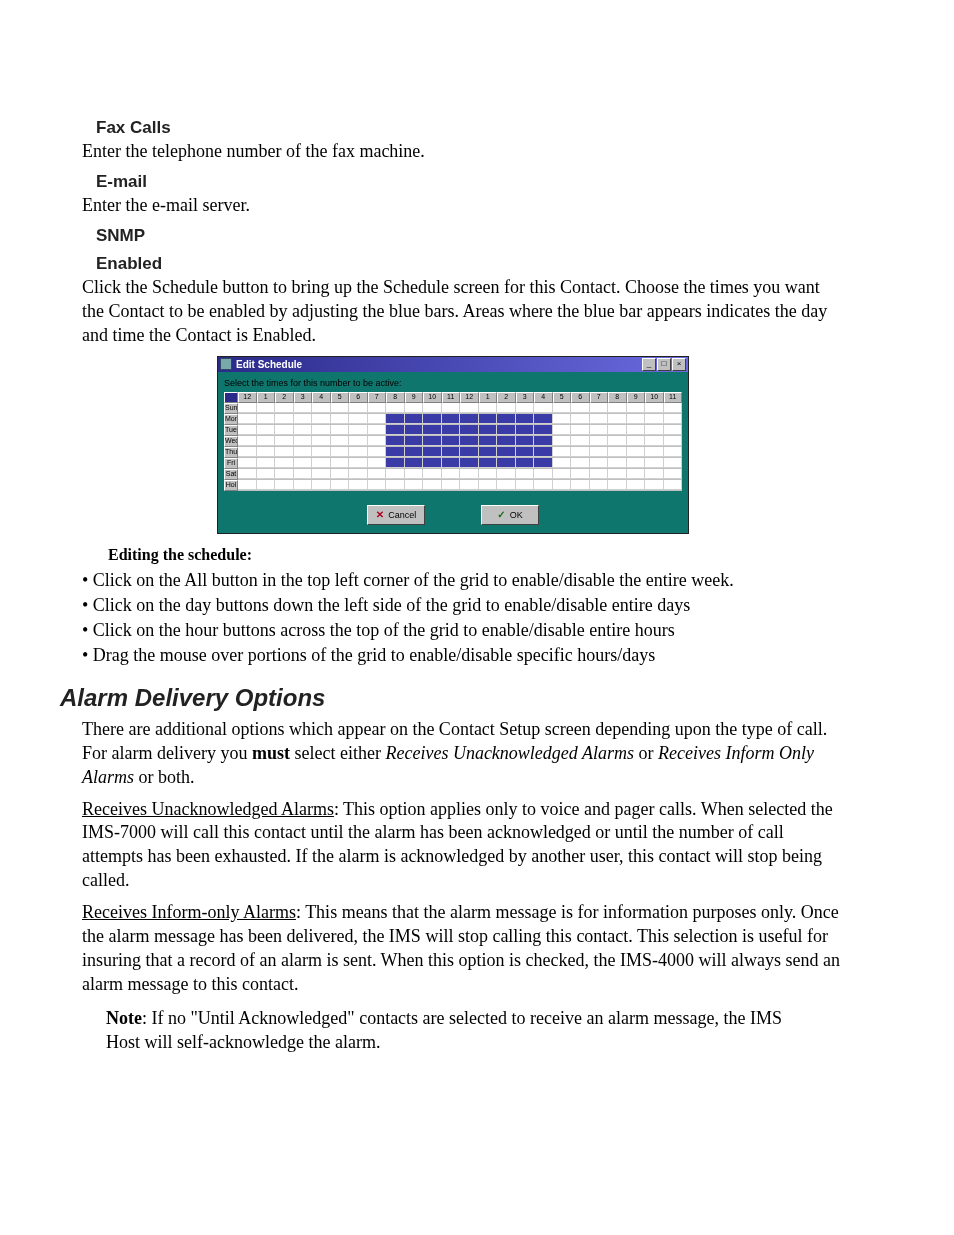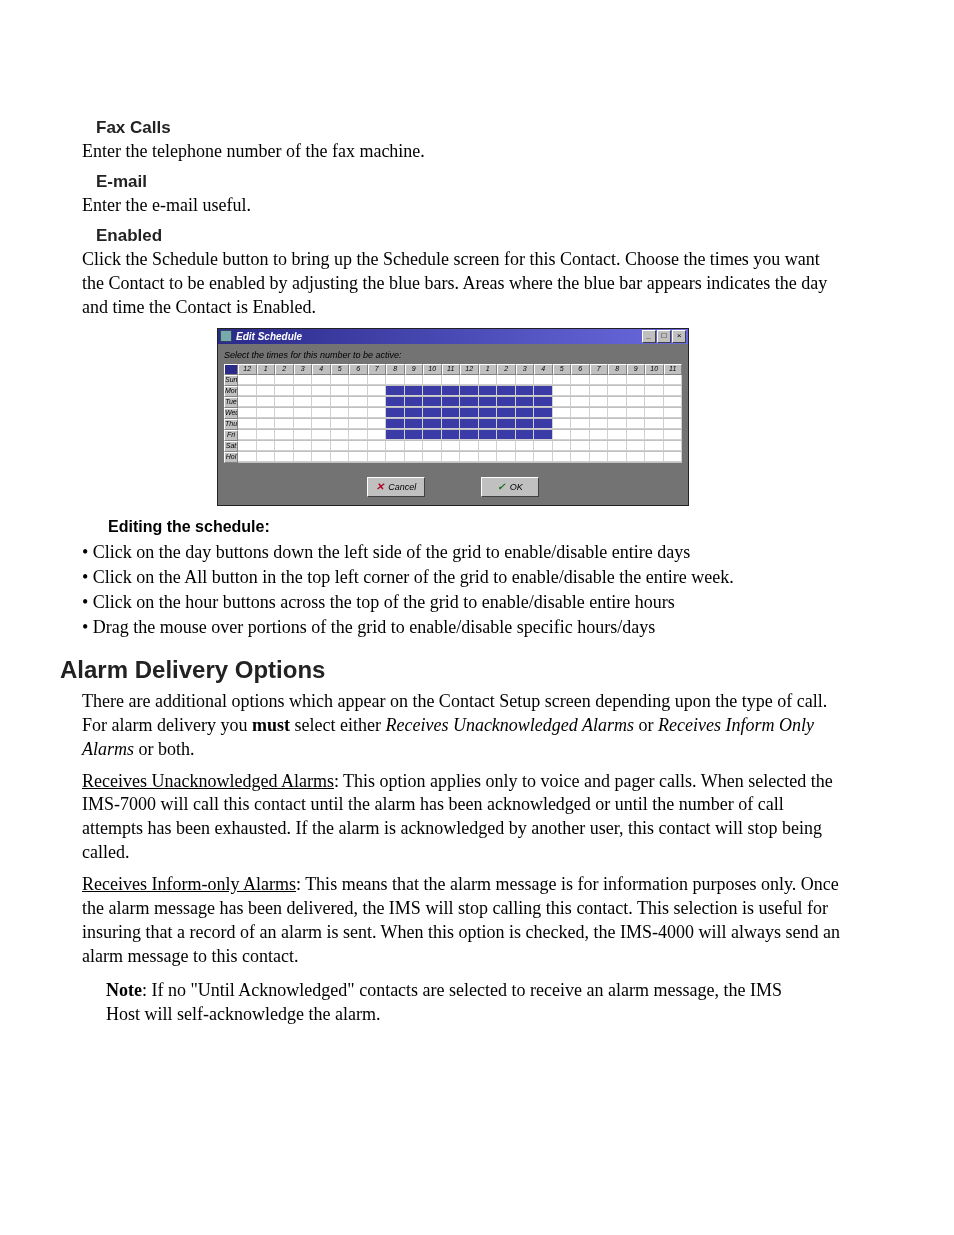--- a/index.html
+++ b/index.html
@@ -27,26 +27,27 @@
     font-size: 18px;
     line-height: 1.33;
     margin: 0 0 8px 22px;
   }
   .h1 {
     font-family: Verdana, Geneva, sans-serif;
     font-weight: bold;
     font-size: 24px;
     margin: 18px 0 6px 0;
     color: #222;
+    font-style: italic;
   }
   .inset {
     margin-left: 22px;
   }
   .sub-bold {
-    font-family: Liberation Sans, sans-serif;
+    font-family: Liberation Serif, serif;
     font-weight: bold;
     font-size: 16px;
     margin: 12px 0 6px 48px;
   }
   .bullets {
     margin: 0 0 8px 22px;
     font-size: 18px;
   }
   .bullets div {
     margin: 4px 0;
@@ -64,25 +65,24 @@
     margin: 10px 60px 0 46px;
   }
 
   
   .figure {
     width: 472px;
     margin: 6px auto 0 auto;
   }
   .dlg {
     border: 1px solid #222;
-    background: #737373;
+    background: #0f766e;
     font-family: "MS Sans Serif", Tahoma, Arial, sans-serif;
     font-size: 9px;
     color: #000;
-    font-style: italic;
   }
   .titlebar {
     background: linear-gradient(to right, #2a2a8a, #6a6adf);
     color: #fff;
     height: 15px;
     display: flex;
     align-items: center;
     justify-content: space-between;
     padding: 0 2px;
   }
@@ -169,22 +169,23 @@
 </style>
 </head>
 <body>
 
 <div class="page">
 
   <div class="h3">Fax Calls</div>
   <div class="body">Enter the telephone number of the fax machine.</div>
 
   <div class="h3">E-mail</div>
-  <div class="body">Enter the e-mail useful.</div>
-
+  <div class="body">Enter the e-mail server.</div>
+
+  <div class="h3">SNMP</div>
 
   <div class="h3">Enabled</div>
   <div class="body">Click the Schedule button to bring up the Schedule screen for this Contact. Choose the times you want the Contact to be enabled by adjusting the blue bars. Areas where the blue bar appears indicates the day and time the Contact is Enabled.</div>
 
   <div class="figure">
     <div class="dlg">
       <div class="titlebar">
         <div class="left">
           <div class="tb-ico"></div>
           <div class="title">Edit Schedule</div>
@@ -434,22 +435,22 @@
             <span>OK</span>
           </div>
         </div>
       </div>
     </div>
   </div>
 
 
   <div class="sub-bold">Editing the schedule:</div>
   <div class="bullets">
+    <div>• <span>Click on the All button in the top left corner of the grid to enable/disable the entire week.</span></div>
     <div>• <span>Click on the day buttons down the left side of the grid to enable/disable entire days</span></div>
-    <div>• <span>Click on the All button in the top left corner of the grid to enable/disable the entire week.</span></div>
     <div>• <span>Click on the hour buttons across the top of the grid to enable/disable entire hours</span></div>
     <div>• <span>Drag the mouse over portions of the grid to enable/disable specific hours/days</span></div>
   </div>
 
   <div class="h1">Alarm Delivery Options</div>
 
   <div class="body inset">
     <span>There are additional options which appear on the Contact Setup screen depending upon the type of call.  For alarm delivery you </span><b>must</b><span> select either </span><i>Receives Unacknowledged Alarms</i><span> or </span><i>Receives Inform Only Alarms</i><span> or both.</span>
   </div>
 

